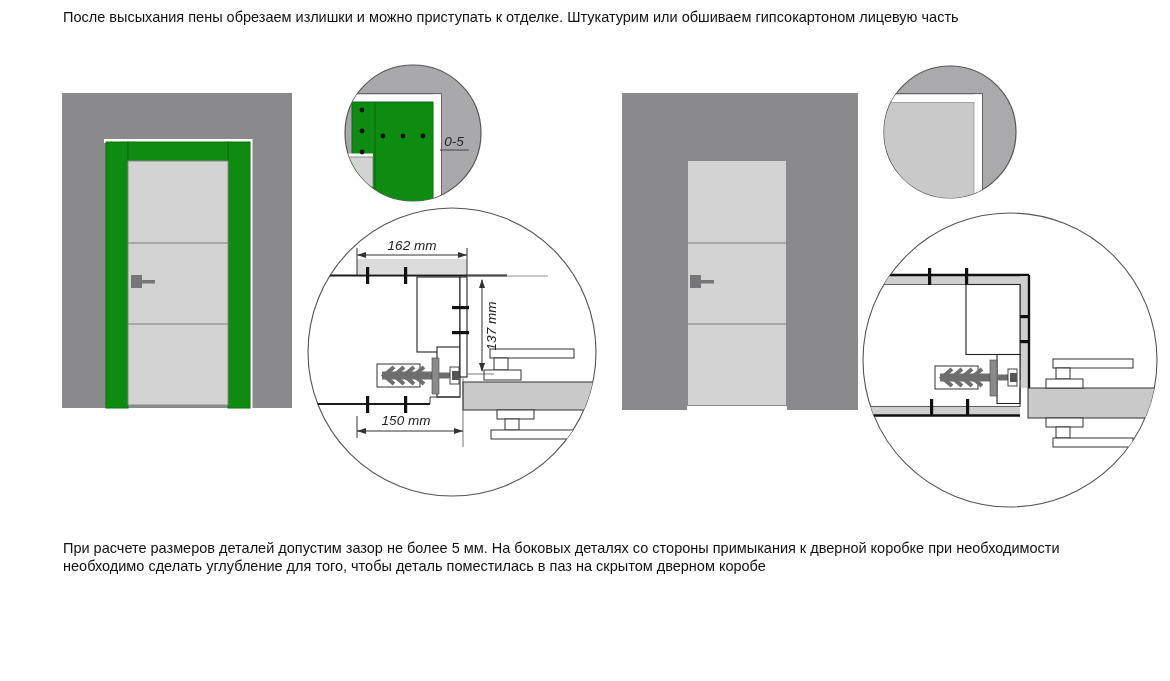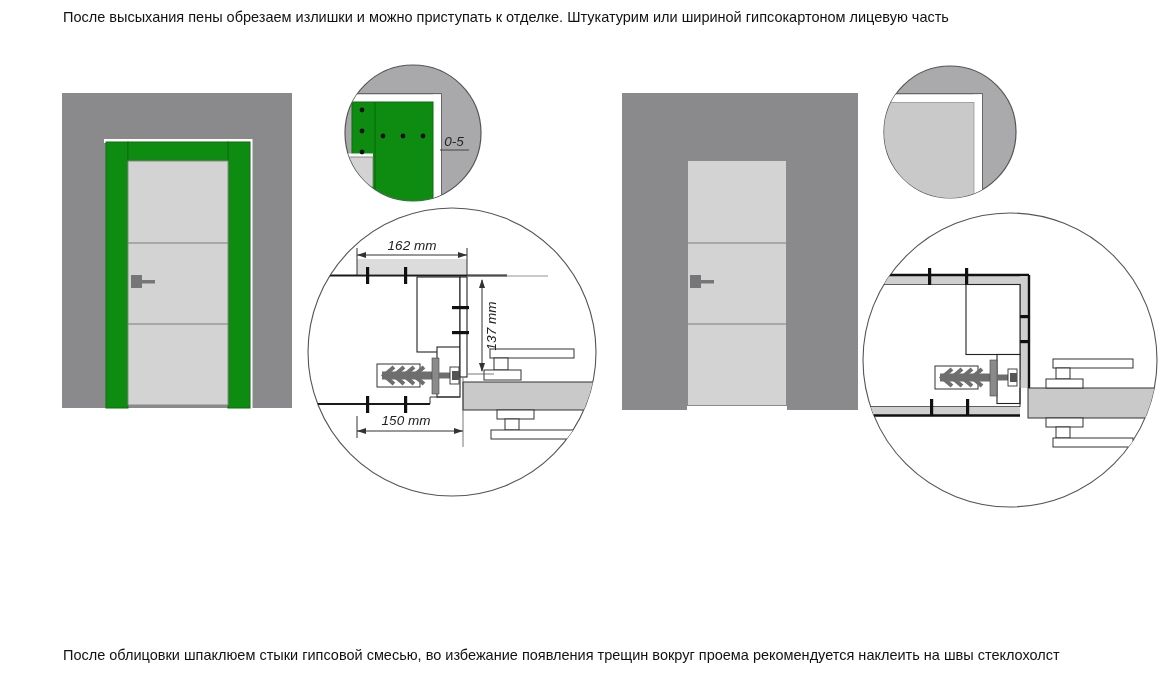--- a/index.html
+++ b/index.html
@@ -223,16 +223,16 @@
         <rect x="860" y="407" width="160" height="8" fill="#cfcfcf"></rect>
         <line x1="860" y1="415.5" x2="1020" y2="415.5" stroke="#111" stroke-width="2.4"></line>
         <line x1="860" y1="406.5" x2="1020" y2="406.5" stroke="#333" stroke-width="0.8"></line>
         <rect x="930" y="399" width="3.2" height="17" fill="#111"></rect>
         <rect x="966" y="399" width="3.2" height="17" fill="#111"></rect>
         <line x1="1020" y1="388" x2="1020" y2="407" stroke="#333" stroke-width="1"></line>
       </g>
     </g>
   </svg>
 
-  <div class="txt top-text">После высыхания пены обрезаем излишки и можно приступать к отделке. Штукатурим или шириной гипсокартоном лицевую часть</div>
-  <div class="txt para-3">После облицовки шпаклюем стыки гипсовой смесью, во избежание появления трещин вокруг проема рекомендуется наклеить на швы стеклохолст</div>
+  <div class="txt top-text">После высыхания пены обрезаем излишки и можно приступать к отделке. Штукатурим или обшиваем гипсокартоном лицевую часть</div>
+  <div class="txt para-1">При расчете размеров деталей допустим зазор не более 5 мм. На боковых деталях со стороны примыкания к дверной коробке при необходимости необходимо сделать углубление для того, чтобы деталь поместилась в паз на скрытом дверном коробе</div>
 
 </div>
 
 </body></html>

